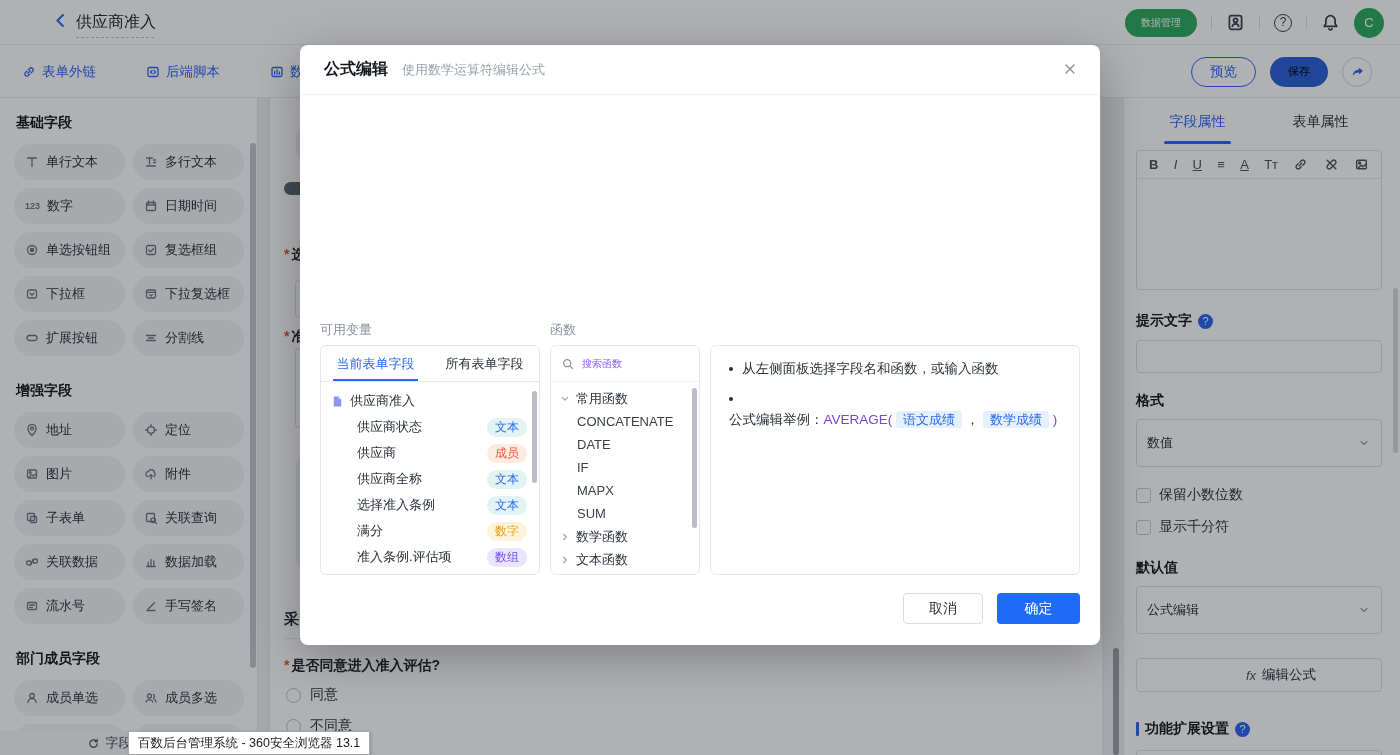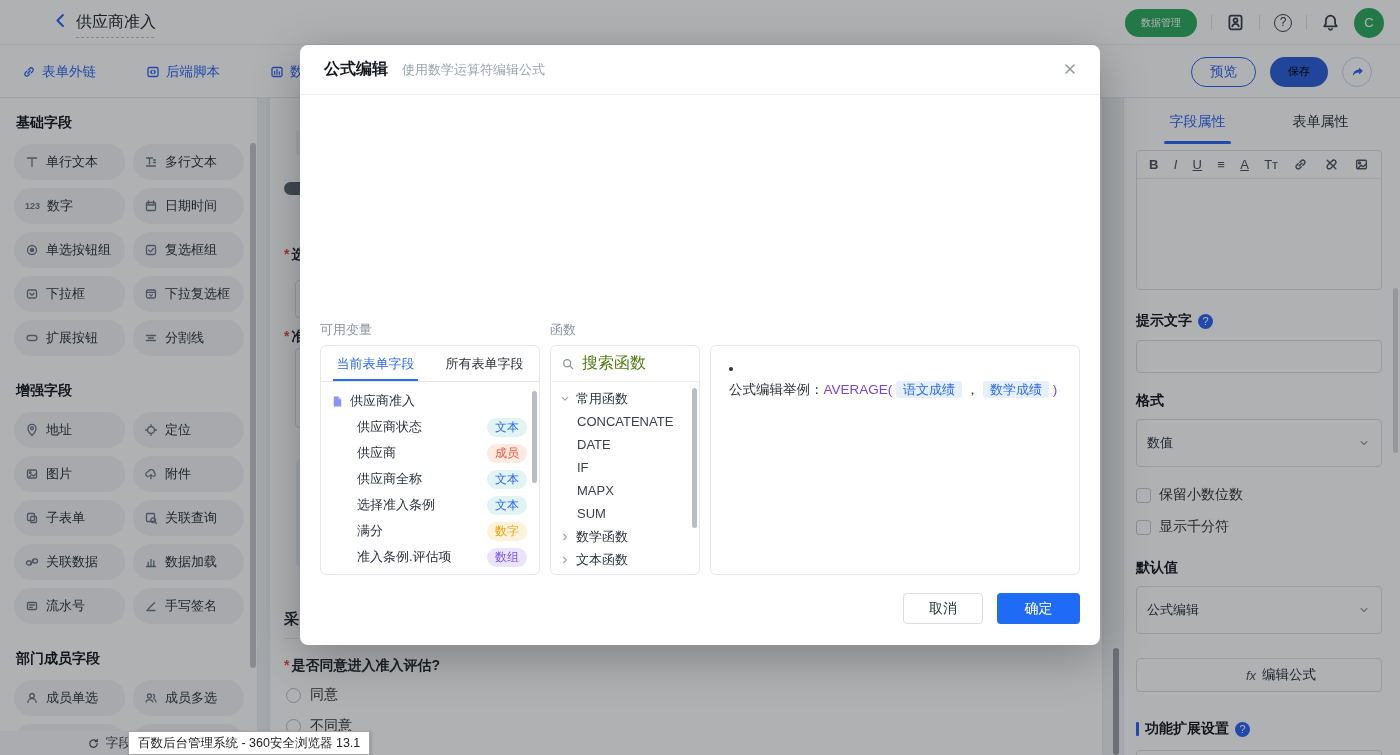--- a/index.html
+++ b/index.html
@@ -93,21 +93,21 @@
   .mcol { position:absolute; top:300px; height:230px; border:1px solid #e4e7ed; border-radius:6px; background:#fff; overflow:hidden; }
   .vtabs { display:flex; height:36px; border-bottom:1px solid #e4e7ed; }
   .vtab { flex:1; text-align:center; line-height:35px; font-size:13px; color:#2b313b; cursor:pointer; position:relative; }
   .vtab.active { color:#2a6af5; }
   .vtab.active:after { content:""; position:absolute; left:12px; right:12px; bottom:0; height:2px; background:#2a6af5; }
   .tree-row { height:26px; display:flex; align-items:center; gap:6px; font-size:13px; color:#2b313b; padding-left:10px; cursor:pointer; position:relative; }
   .tree-row.child { padding-left:36px; }
   .badge { position:absolute; right:12px; font-size:12px; padding:1px 8px; border-radius:10px; }
   .vscroll { position:absolute; right:2px; width:5px; background:#b9bdc6; border-radius:3px; }
   .fsearch { height:36px; display:flex; align-items:center; gap:7px; padding:0 10px; border-bottom:1px solid #f0f1f4; color:#8d949e; }
-  .fsearch .ph { font-size:16px; color:#4d7c0f; }
+  .fsearch .ph { font-size:10px; color:#8b5cf6; }
   .fn-row { height:23px; display:flex; align-items:center; gap:5px; font-size:13px; color:#2b313b; padding-left:8px; cursor:pointer; }
   .fn-row .cr { color:#9aa1ab; display:flex; }
   .fn-item { padding-left:26px; color:#3a3f4a; }
   .tips { padding:13px 18px; }
   .tip-line { display:flex; align-items:flex-start; gap:9px; font-size:13.5px; color:#2b313b; margin-bottom:10px; line-height:20px; flex-wrap:wrap; }
   .bullet { width:4px; height:4px; border-radius:50%; background:#2b313b; margin-top:8px; flex:0 0 auto; }
   .fn-purple { color:#7b43d6; }
   .modal-foot { position:absolute; right:20px; bottom:21px; display:flex; gap:14px; }
   .btn-cancel { width:80px; height:31px; border:1px solid #d9dce3; border-radius:4px; background:#fff; font-size:14px; color:#2b313b; cursor:pointer; }
   .btn-ok { width:83px; height:31px; border:none; border-radius:4px; background:#1f6bf5; font-size:14px; color:#fff; cursor:pointer; }
@@ -624,20 +624,24 @@
             </span>
             <span>文本函数</span>
           </div>
         </div>
       <div class="vscroll" style="top:42px; height:140px;"></div>
     </div>
 
     <div class="mcol tips" style="left:410px; width:370px;">
       <div class="tip-line">
         <span class="bullet"></span>
+          <span>从左侧面板选择字段名和函数，或输入函数</span>
+      </div>
+      <div class="tip-line">
+        <span class="bullet"></span>
         <span>
           <span>公式编辑举例：</span><span class="fn-purple">AVERAGE(</span>
           <span class="chip">语文成绩</span>
           <span>，</span>
           <span class="chip">数学成绩</span>
           <span class="fn-purple">)</span>
         </span>
       </div>
     </div>
 

